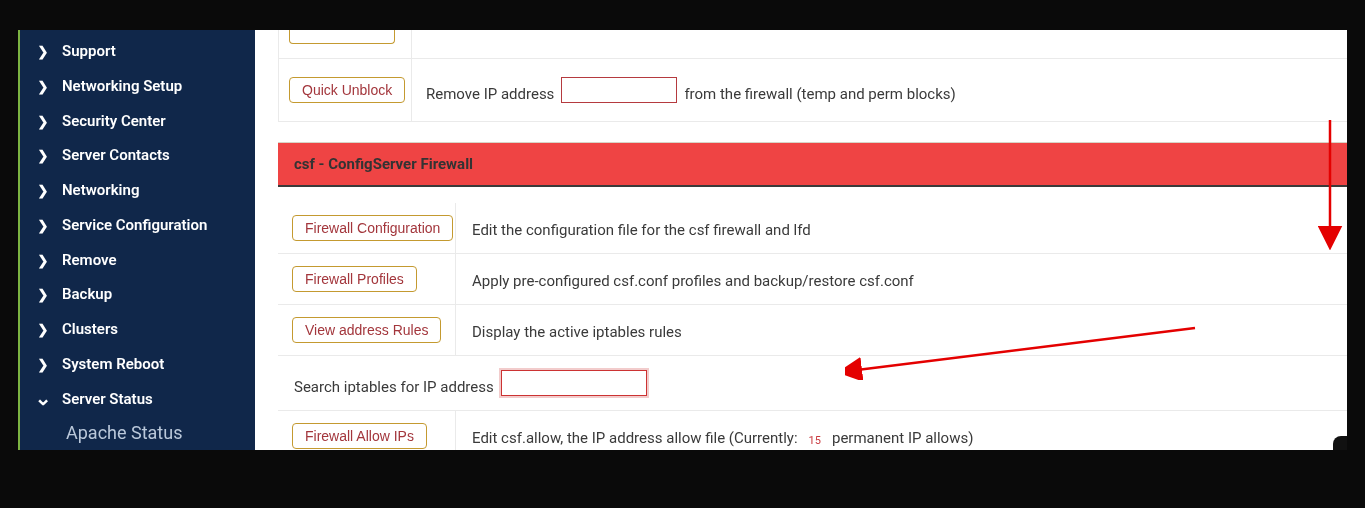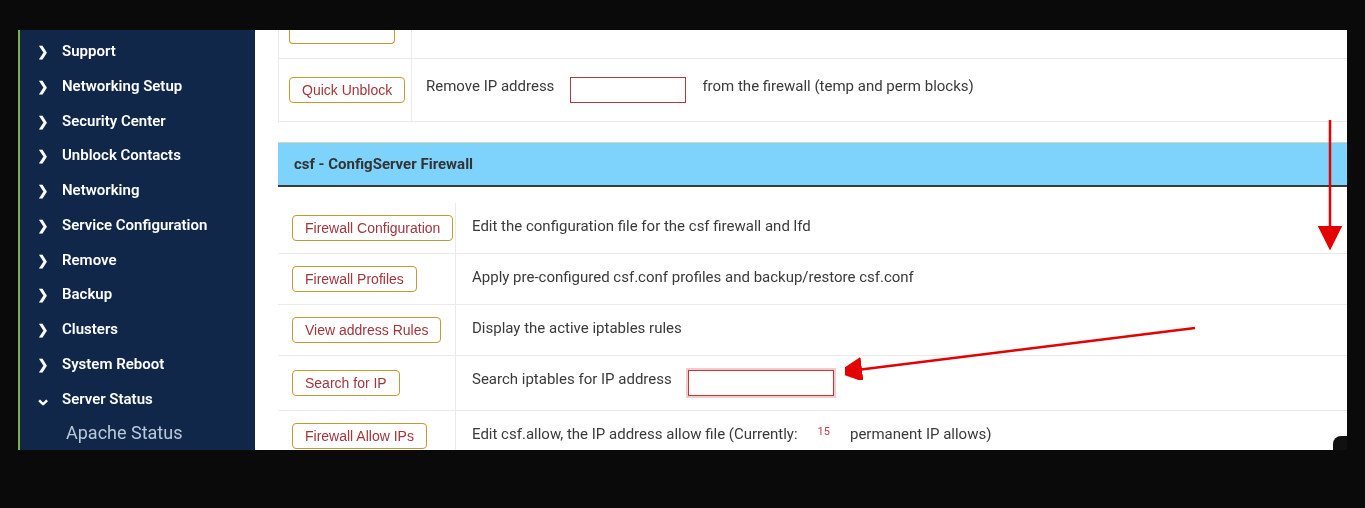--- a/index.html
+++ b/index.html
@@ -76,23 +76,23 @@
     border-right: 1px solid #eaeaea;
     display: flex;
     align-items: center;
   }
   .cell-desc {
     flex: 1;
     padding: 14px 16px;
     font-size: 15px;
     color: #3a3a3a;
     display: flex;
-    align-items: flex-start;
+    align-items: flex-end;
     flex-wrap: wrap;
-    gap: 16px;
+    gap: 7px;
   }
   .pill-btn {
     border: 1px solid #c49a30;
     background: #fff;
     color: #a3363c;
     padding: 4px 12px;
     border-radius: 4px;
     font-size: 14px;
     font-weight: 500;
     cursor: pointer;
@@ -130,21 +130,21 @@
     padding: 2px 4px;
     font-size: 13px;
   }
   input.ip-input.highlight {
     box-shadow: 0 0 0 2px rgba(204, 51, 51, 0.25);
     border: 1px solid #cc3333;
     width: 146px;
   }
   
   .section-header {
-    background: #7dd3fc;
+    background: #ef4444;
     border-top: 1px solid #d8d4c6;
     border-bottom: 2px solid #3a3a3a;
     padding: 12px 16px;
     font-weight: 700;
     font-size: 15px;
     color: #333;
     margin-top: 20px;
     margin-left: 23px;
   }
   .csf-table {
@@ -187,21 +187,21 @@
     <div class="nav-item">
       <span class="chev">❯</span>
       <span>Networking Setup</span>
     </div>
     <div class="nav-item">
       <span class="chev">❯</span>
       <span>Security Center</span>
     </div>
     <div class="nav-item">
       <span class="chev">❯</span>
-      <span>Unblock Contacts</span>
+      <span>Server Contacts</span>
     </div>
     <div class="nav-item">
       <span class="chev">❯</span>
       <span>Networking</span>
     </div>
     <div class="nav-item">
       <span class="chev">❯</span>
       <span>Service Configuration</span>
     </div>
     <div class="nav-item">
@@ -272,23 +272,20 @@
         </div>
 
         <div class="row">
           <div class="cell-btn">
             <button class="pill-btn">View address Rules</button>
           </div>
           <div class="cell-desc">Display the active iptables rules</div>
         </div>
 
         <div class="row">
-          <div class="cell-btn">
-            <button class="pill-btn">Search for IP</button>
-          </div>
           <div class="cell-desc">
             <span>Search iptables for IP address</span>
             <input class="ip-input highlight" type="text" style="">
           </div>
         </div>
 
         <div class="row">
           <div class="cell-btn">
             <button class="pill-btn">Firewall Allow IPs</button>
           </div>

